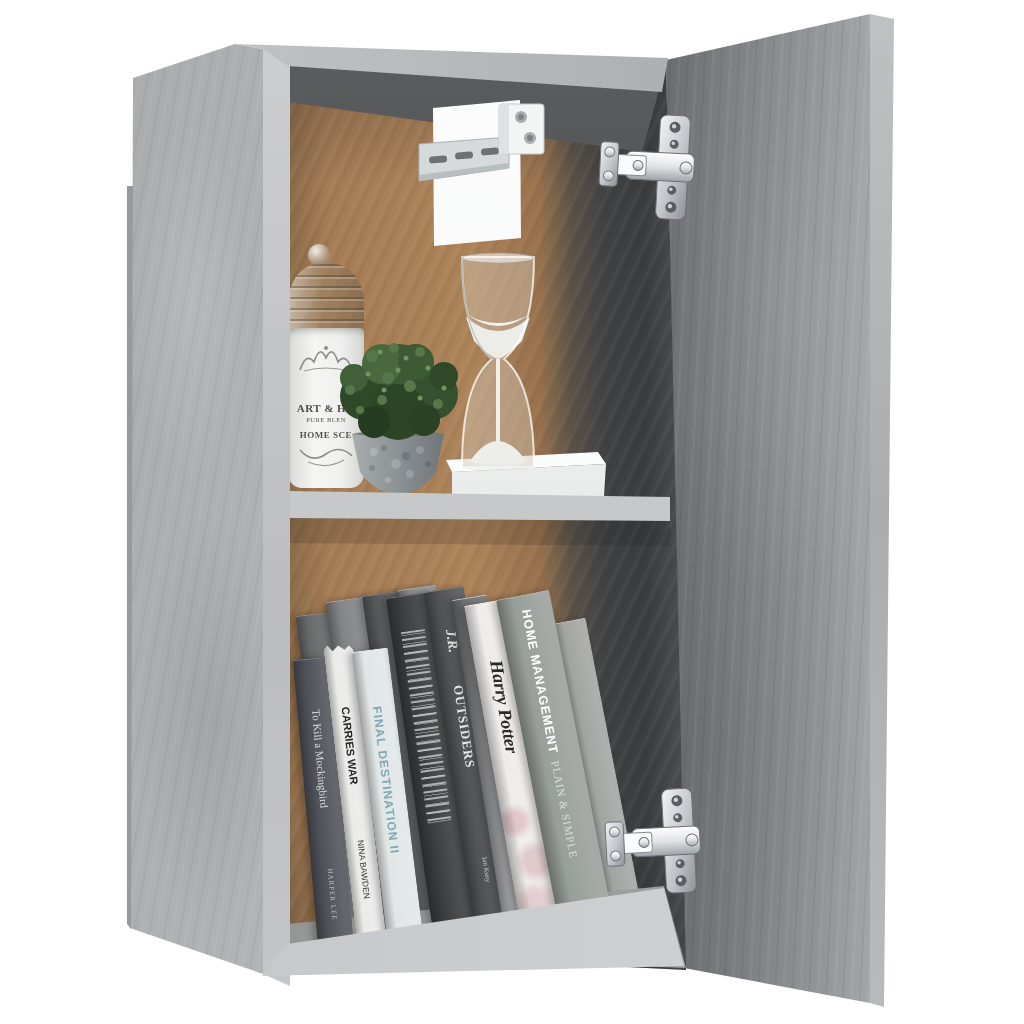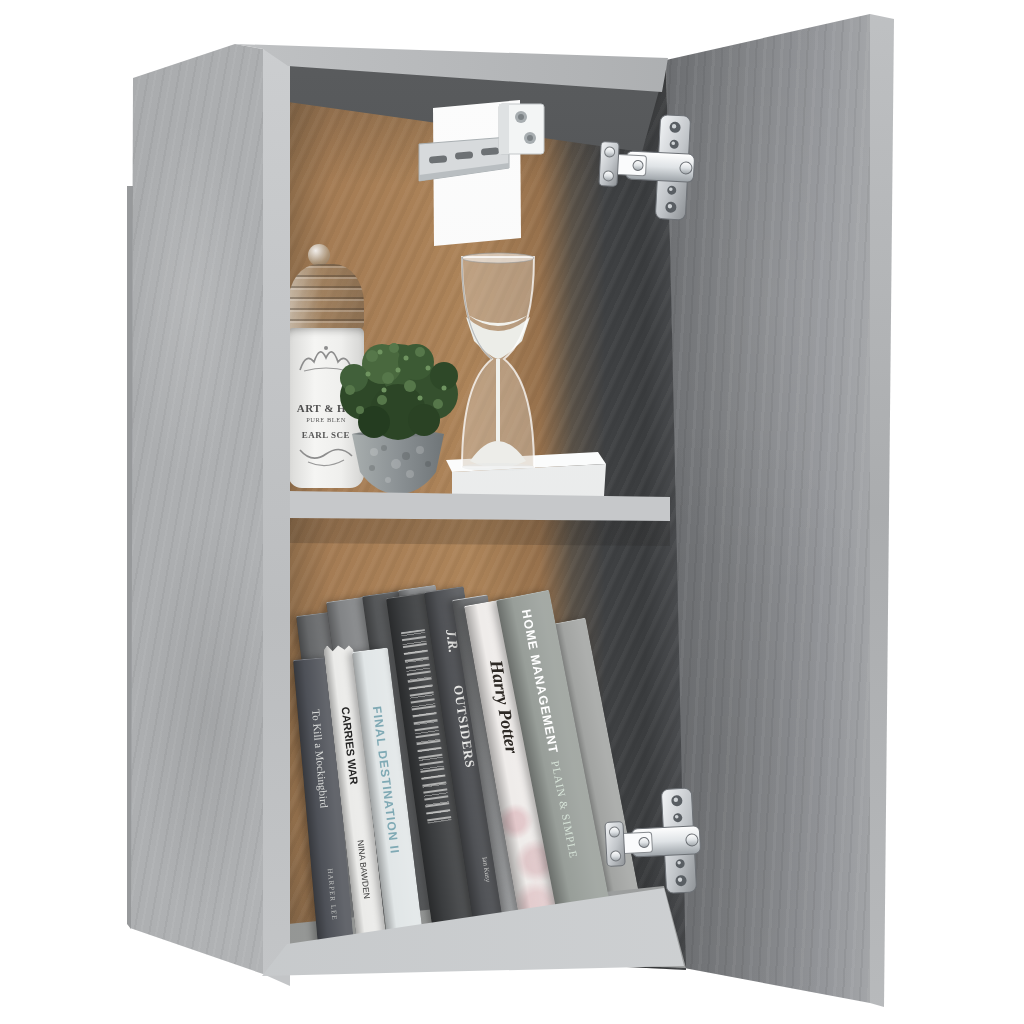--- a/index.html
+++ b/index.html
@@ -146,21 +146,21 @@
       <div class="knob"></div>
       <div class="lid"></div>
       <div class="body"></div>
       <svg style="left:10px;top:96px" width="60" height="34" viewBox="0 0 60 34">
         <path d="M4,30 Q10,12 18,22 Q24,4 30,18 Q36,4 42,22 Q50,12 56,30" fill="none" stroke="#8d8d8d" stroke-width="1.6"></path>
         <circle cx="30" cy="8" r="2" fill="#8d8d8d"></circle>
         <path d="M8,31 Q30,25 52,31" fill="none" stroke="#9a9a9a" stroke-width="1.2"></path>
       </svg>
       <div class="lbl l1">ART &amp; HO</div>
       <div class="lbl l2">PURE BLEN</div>
-      <div class="lbl l3">EARL SCE</div>
+      <div class="lbl l3">HOME SCE</div>
       <svg style="left:12px;top:200px" width="56" height="26" viewBox="0 0 56 26">
         <path d="M2,6 Q14,20 28,10 Q42,0 54,12" fill="none" stroke="#8d8d8d" stroke-width="1.6"></path>
         <path d="M10,18 Q28,26 46,16" fill="none" stroke="#9a9a9a" stroke-width="1.2"></path>
       </svg>
     </div>
 
     <div class="hg-base-top"></div>
     <div class="hg-base-front"></div>
     <svg class="hourglass" width="100" height="232" viewBox="0 0 100 230">
       <path d="M14,8 C14,60 24,94 44,110 C24,126 14,162 14,218 L86,218 C86,162 76,126 56,110 C76,94 86,60 86,8 Z" fill="rgba(190,160,125,0.30)"></path>

